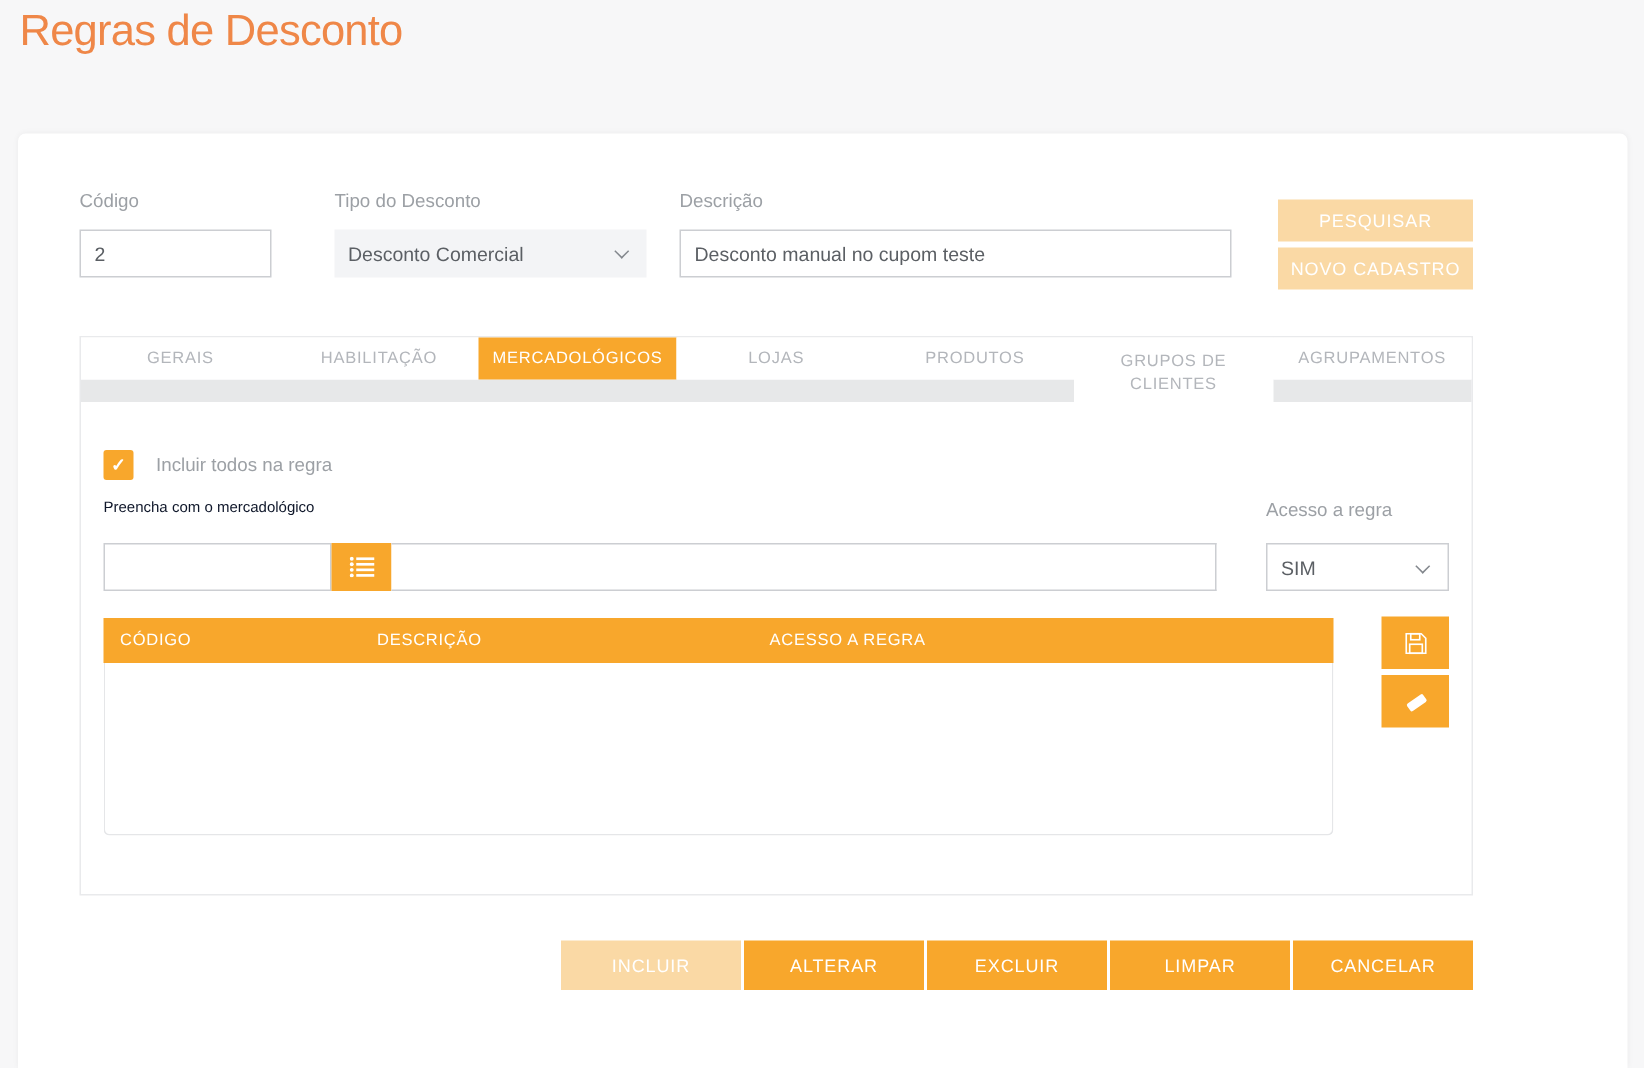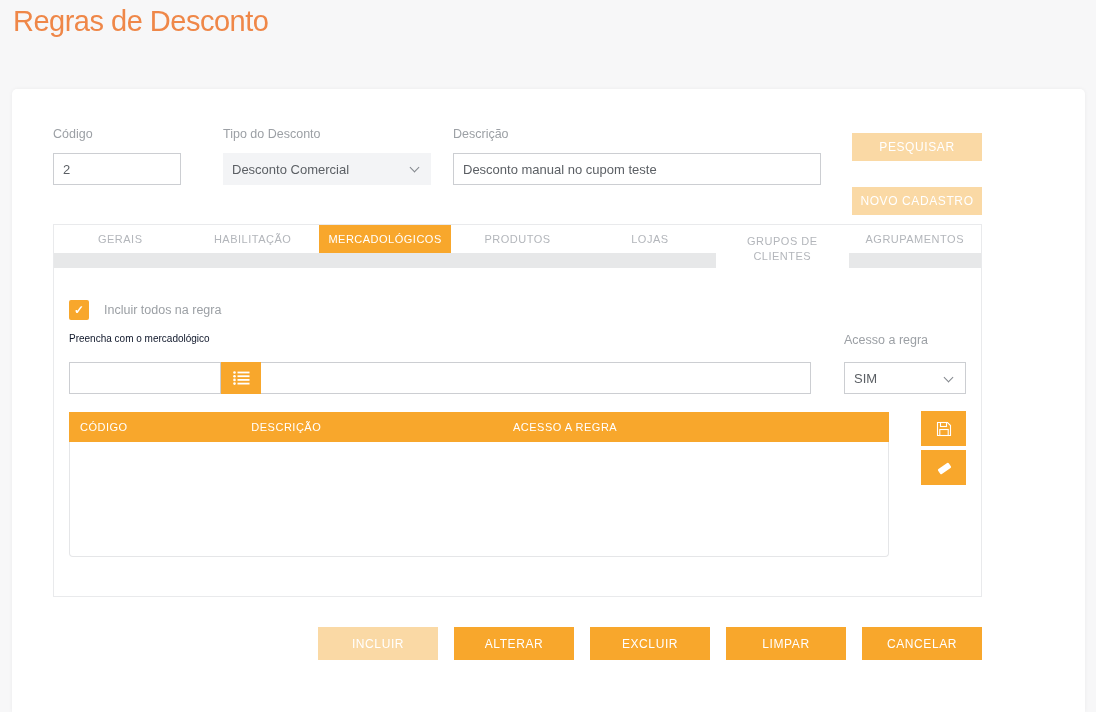--- a/index.html
+++ b/index.html
@@ -43,21 +43,21 @@
     border-right:1.5px solid #83878d; border-bottom:1.5px solid #83878d;
     transform:rotate(45deg);
   }
   .btn {
     display:flex; align-items:center; justify-content:center;
     background:#f8a72c; color:#fff; font-size:12px; letter-spacing:0.6px;
     border:none; cursor:pointer; font-family:"Liberation Sans", sans-serif;
   }
   .btn.disabled { background:#fad9a5; cursor:default; }
   .btn-pesquisar { position:absolute; left:840px; top:44px; width:130px; height:28px; }
-  .btn-novo { position:absolute; left:840px; top:98px; width:130px; height:28px; }
+  .btn-novo { position:absolute; left:840px; top:76px; width:130px; height:28px; }
   
   .panel {
     position:absolute; left:41px; top:135px; width:929px; height:373px;
     border:1px solid #e9eaec;
   }
   .tabbar { display:flex; height:28px; position:relative; z-index:2; }
   .tab {
     flex:1; display:flex; align-items:center; justify-content:center;
     font-size:11px; letter-spacing:0.5px; color:#b3b6bb; text-align:center;
     cursor:pointer; background:#fff; line-height:1.35;
@@ -94,21 +94,21 @@
   .th-codigo { left:11px; }
   .th-desc { left:26.5%; transform:translateX(-50%); }
   .th-acesso { left:60.5%; transform:translateX(-50%); }
   .tbl-body {
     height:115px; background:#fff;
     border:1px solid #e5e6e8; border-top:none; border-radius:0 0 4px 4px;
   }
   .btn-save { position:absolute; left:867px; top:186px; width:45px; height:35px; }
   .btn-erase { position:absolute; left:867px; top:225px; width:45px; height:35px; }
   
-  .actions { position:absolute; top:538px; right:103px; display:flex; gap:16px; }
+  .actions { position:absolute; top:538px; right:103px; display:flex; gap:2px; }
   .actions .btn { width:120px; height:33px; }
 </style>
 </head>
 <body>
 
 <h1 class="page-title">Regras de Desconto</h1>
 
 <div class="card">
 
   <div class="fgroup g-codigo">
@@ -130,22 +130,22 @@
   </div>
 
   <button class="btn disabled btn-pesquisar">PESQUISAR</button>
   <button class="btn disabled btn-novo">NOVO CADASTRO</button>
 
   <div class="panel">
     <div class="tabbar">
       <div class="tab">GERAIS</div>
       <div class="tab">HABILITAÇÃO</div>
       <div class="tab active">MERCADOLÓGICOS</div>
+      <div class="tab">LOJAS</div>
       <div class="tab">PRODUTOS</div>
-      <div class="tab">LOJAS</div>
       <div class="tab tall">
         <span style="display:inline-block; width:80px;">GRUPOS DE CLIENTES</span>
       </div>
       <div class="tab">AGRUPAMENTOS</div>
     </div>
     <div class="graystrip"></div>
 
     <div class="chkrow">
       <span class="chkbox">
         <span>✓</span>

